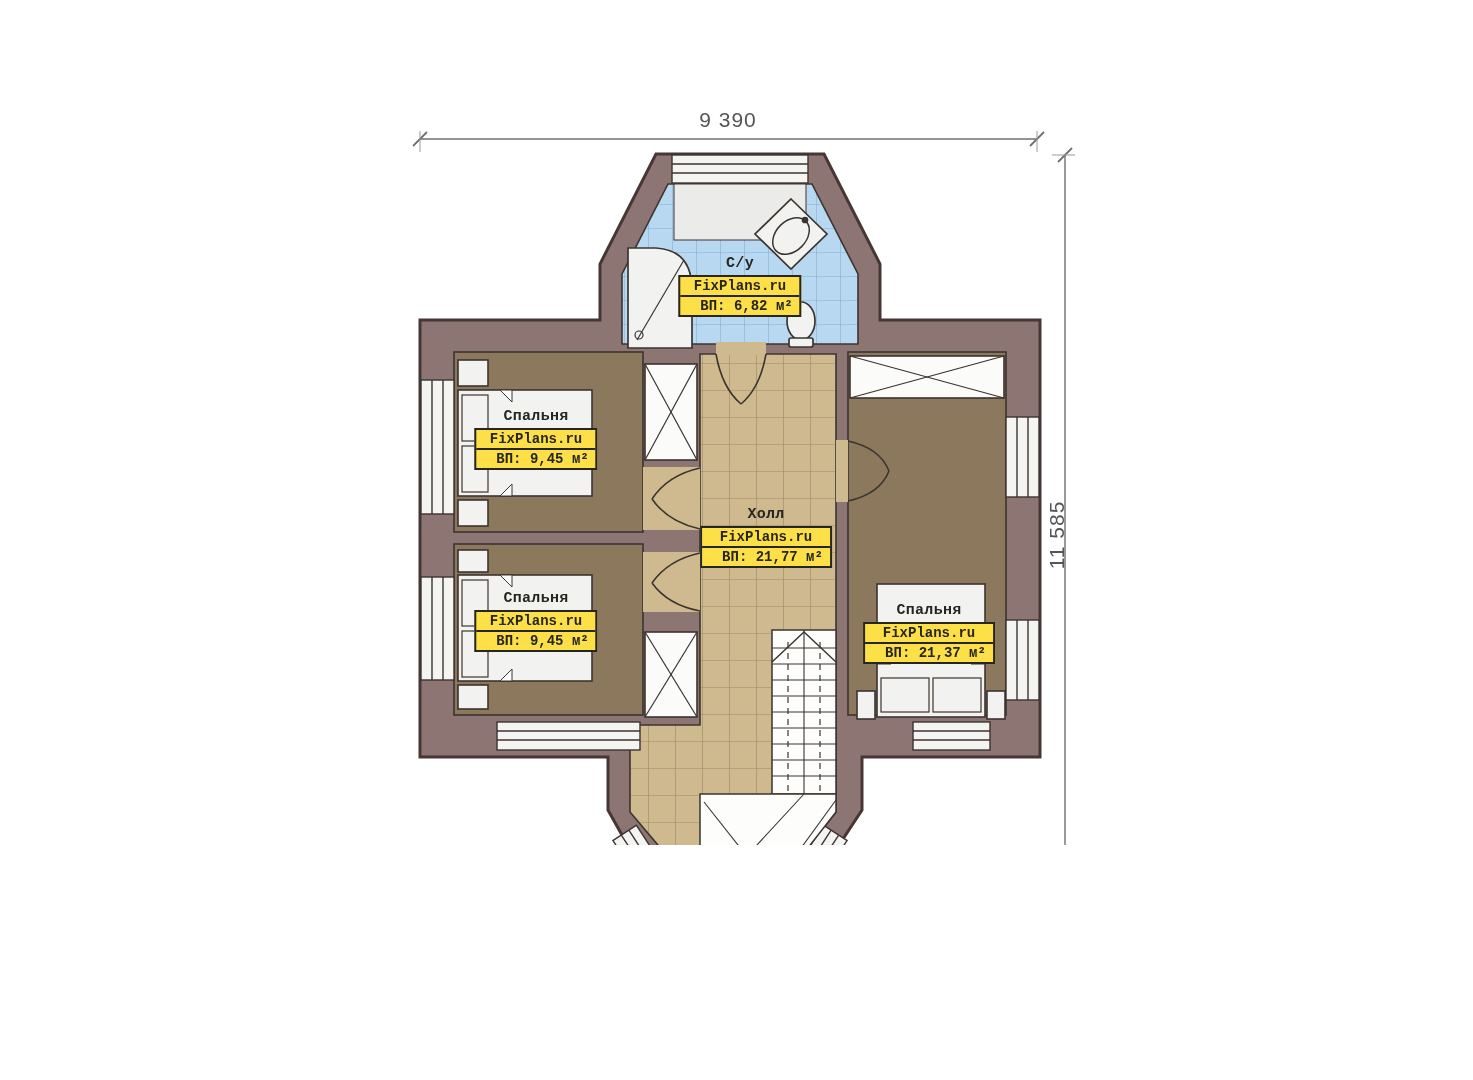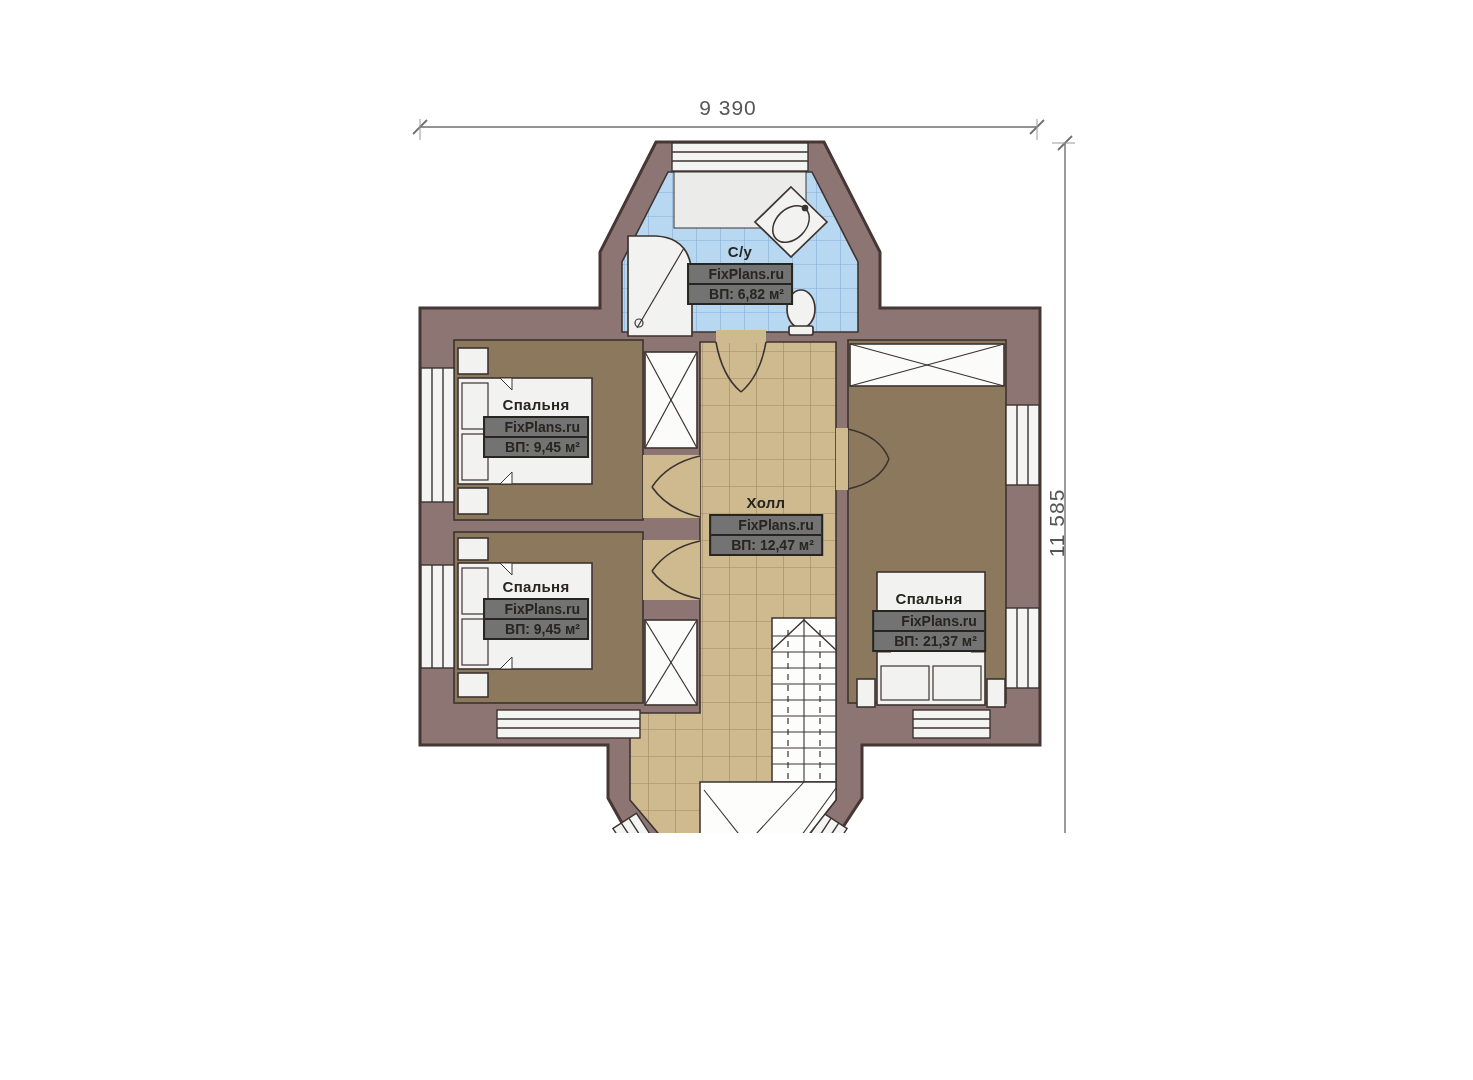--- a/index.html
+++ b/index.html
@@ -14,28 +14,29 @@
     --c-fixture:#f2f2f0;
     --c-window:#f4f4f2;
     --c-label-text:#26251f;
     --c-dim-text:#555555;
     --c-marker-blue:#3f6fae;
   }
   html,body{margin:0;padding:0;background:#ffffff;}
   #canvas{
     position:relative;width:1473px;height:833px;background:#ffffff;overflow:hidden;
     font-family:"Liberation Sans", sans-serif;
+    margin-top:12px;
   }
   #plan-svg{position:absolute;left:0;top:0;}
   .room-label{
     position:absolute;display:flex;flex-direction:column;align-items:center;
-    transform:translateX(-50%);color:var(--c-label-text);z-index:5;
+    transform:translateX(-50%);color:var(--c-label-text);z-index:5;font-family:Liberation Mono, monospace;
   }
   .room-name{font-weight:bold;font-size:15px;letter-spacing:.3px;margin-bottom:3px;}
-  .info-box{border:2px solid var(--c-label-text);background:#737373;text-align:right;}
+  .info-box{border:2px solid var(--c-label-text);background:#fde047;text-align:center;}
   .info-row{font-size:14px;font-weight:600;padding:1px 7px;white-space:nowrap;}
   .info-row + .info-row{border-top:2px solid var(--c-label-text);padding-left:20px;}
   .dim-label{
     position:absolute;color:var(--c-dim-text);font-size:21px;letter-spacing:1px;
     white-space:nowrap;z-index:4;
   }
   #dim-width{left:728px;top:96px;transform:translateX(-50%);}
   #dim-height{left:1057px;top:523px;transform:translate(-50%,-50%) rotate(-90deg);}
 </style>
 </head>
@@ -282,21 +283,21 @@
     <div class="info-box">
       <div class="info-row">FixPlans.ru</div>
       <div class="info-row">ВП: 9,45 м²</div>
     </div>
   </div>
 
   <div class="room-label" style="left:766px;top:494px">
     <div class="room-name">Холл</div>
     <div class="info-box">
       <div class="info-row">FixPlans.ru</div>
-      <div class="info-row">ВП: 12,47 м²</div>
+      <div class="info-row">ВП: 21,77 м²</div>
     </div>
   </div>
 
   <div class="room-label" style="left:929px;top:590px">
     <div class="room-name">Спальня</div>
     <div class="info-box">
       <div class="info-row">FixPlans.ru</div>
       <div class="info-row">ВП: 21,37 м²</div>
     </div>
   </div>

